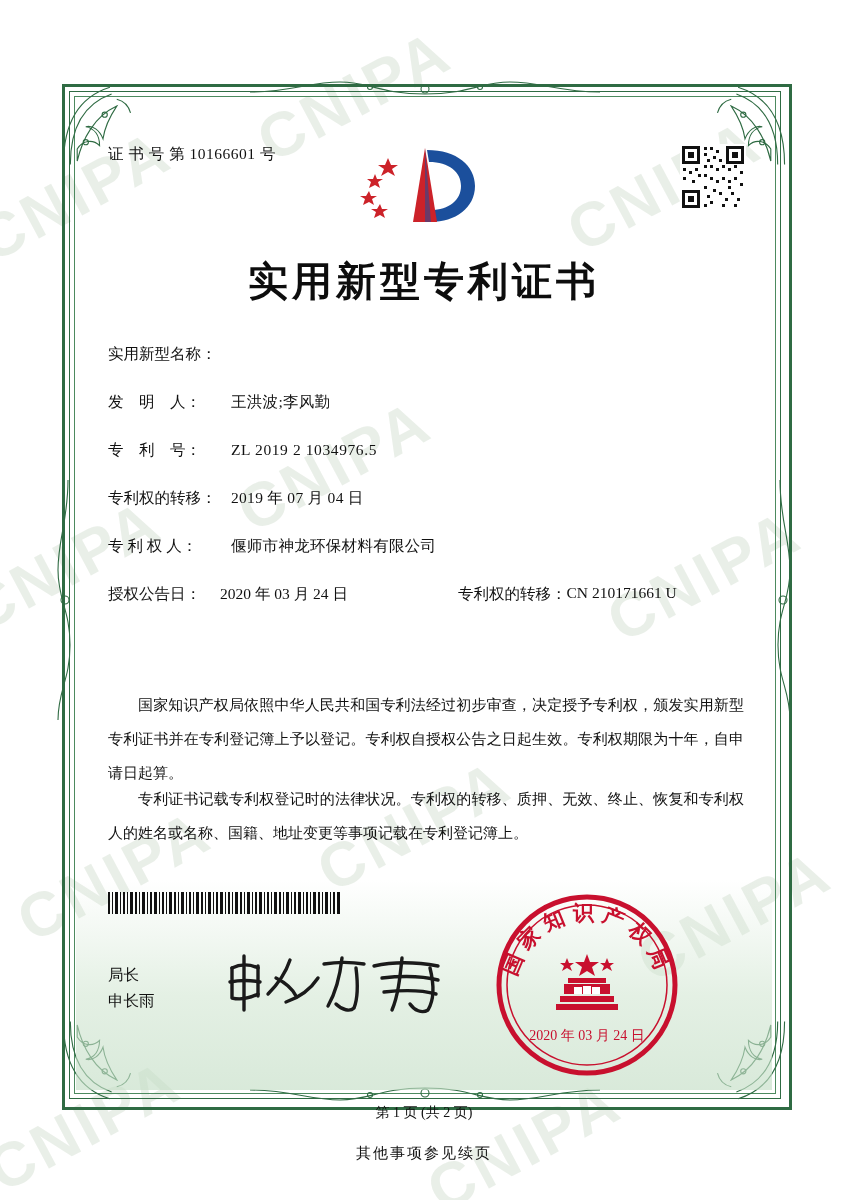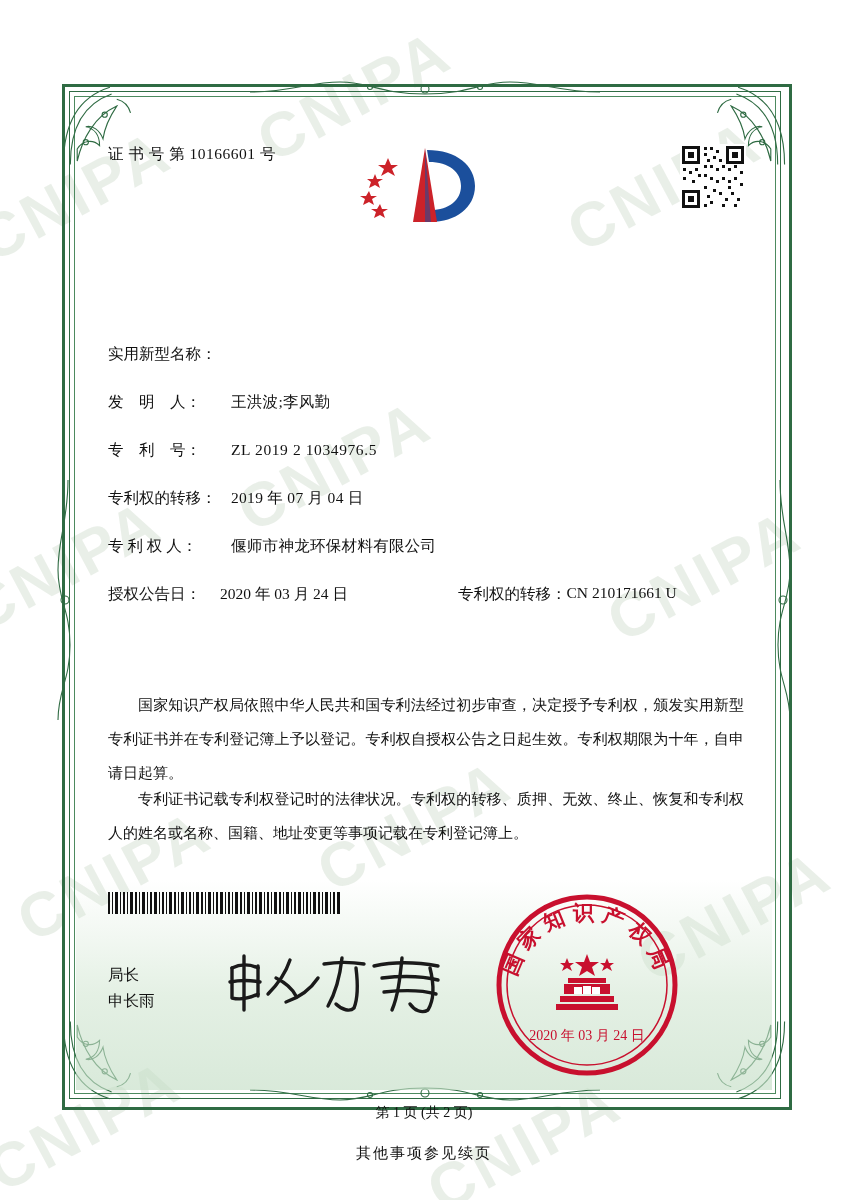--- a/index.html
+++ b/index.html
@@ -431,20 +431,21 @@
 
         <g fill="#cc2229">
           <polygon points="49,14 52,21 59,21 53,25 56,32 49,28 42,32 45,25 39,21 46,21"></polygon>
           <polygon points="36,30 38,35 44,35 39,38 41,44 36,41 30,44 32,38 28,35 34,35"></polygon>
           <polygon points="30,47 32,52 38,52 33,55 35,61 30,58 24,61 26,55 21,52 27,52"></polygon>
           <polygon points="41,60 43,65 49,65 44,68 46,74 41,71 35,74 37,68 32,65 38,65"></polygon>
         </g>
       </svg>
     </div>
 
+    <div class="cert-title">实用新型专利证书</div>
 
     <div class="fields">
       <div class="field">
         <span class="lbl">实用新型名称：</span>
       </div>
       <div class="field">
         <span class="lbl">发　明　人：</span>
         <span class="val">王洪波;李风勤</span>
       </div>
       <div class="field">

